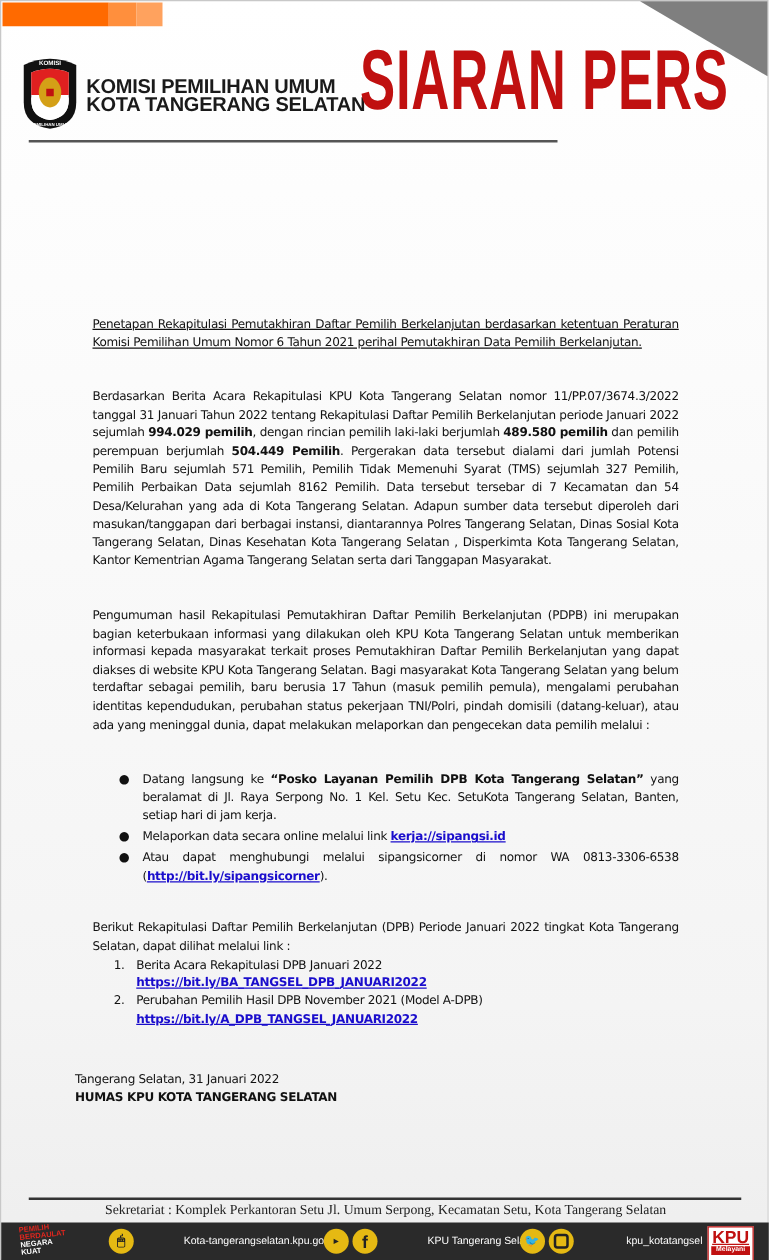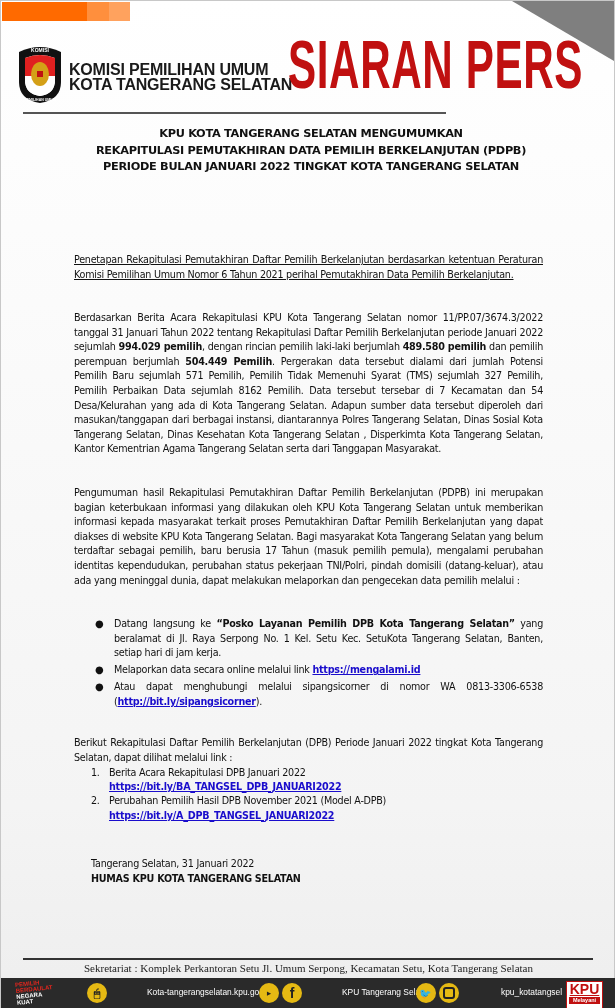--- a/index.html
+++ b/index.html
@@ -23,21 +23,21 @@
   .p3 { top:310px; }
   .p4 { top:485px; }
   .list { position:absolute; left:73px; top:616px; width:469px; font-family:"DejaVu Sans", sans-serif; font-size:9.6px; line-height:14.6px; color:#111; letter-spacing:-0.25px; }
   .list .li { position:relative; padding-left:40px; text-align:justify; margin-bottom:2.5px; }
   .list .li .bullet { position:absolute; left:21px; top:0; font-size:10px; }
   a.link { color:#1a0dcc; font-weight:bold; text-decoration:underline; }
   .p5 { top:735px; }
   .ol { position:absolute; left:90px; top:765px; width:450px; font-family:"DejaVu Sans", sans-serif; font-size:9.6px; line-height:14.2px; color:#111; letter-spacing:-0.25px; }
   .ol .oli { position:relative; padding-left:18px; }
   .ol .oli .num { position:absolute; left:0; top:0; }
-  .sign { position:absolute; left:90px; top:856px; font-family:"DejaVu Sans", sans-serif; font-size:9.6px; line-height:14.6px; color:#111; letter-spacing:-0.25px; }
+  .sign { position:absolute; left:59px; top:856px; font-family:"DejaVu Sans", sans-serif; font-size:9.6px; line-height:14.6px; color:#111; letter-spacing:-0.25px; }
   .sign .org2 { font-weight:bold; }
   .foot-rule { position:absolute; left:22px; top:957px; width:570px; height:2px; background:#333; }
   .address { position:absolute; left:0; top:961px; width:615px; text-align:center; font-family:"Liberation Serif", serif; font-size:11px; color:#222; }
   .footer-bar { position:absolute; left:0; top:977px; width:615px; height:31px; background:#2a2a2a; }
   .slogan { position:absolute; left:15px; top:979px; font-family:"Liberation Sans", sans-serif; font-weight:bold; font-size:6px; line-height:6px; transform:rotate(-6deg); }
   .slogan .r { color:#e0261e; }
   .slogan .w { color:#ffffff; }
   .ficon { position:absolute; top:982px; width:20px; height:20px; border-radius:50%; background:#e5b913; display:flex; align-items:center; justify-content:center; color:#222; font-weight:bold; font-size:11px; font-family:"Liberation Sans", sans-serif; }
   .ftext { position:absolute; top:986px; font-family:"Liberation Sans", sans-serif; font-size:8.4px; color:#ffffff; white-space:nowrap;padding-left:37px; }
   .kpu-badge { position:absolute; left:565px; top:980px; width:35px; height:26px; background:#fff; border:1px solid #c01010; text-align:center; }
@@ -70,36 +70,31 @@
     <div>KOMISI PEMILIHAN UMUM</div>
     <div>KOTA TANGERANG SELATAN</div>
   </div>
 
   <div class="siaran">SIARAN PERS</div>
   <div class="refl-mask">
     
   </div>
   <div class="head-rule"></div>
 
-  <div class="title">
-    <div>KPU KOTA TANGERANG SELATAN MENGUMUMKAN</div>
-    <div>REKAPITULASI PEMUTAKHIRAN DATA PEMILIH BERKELANJUTAN (PDPB)</div>
-    <div>PERIODE BULAN JANUARI 2022 TINGKAT KOTA TANGERANG SELATAN</div>
-  </div>
 
 
   <div class="body p2">Penetapan Rekapitulasi Pemutakhiran Daftar Pemilih Berkelanjutan berdasarkan  ketentuan Peraturan Komisi Pemilihan Umum Nomor 6 Tahun 2021 perihal Pemutakhiran Data Pemilih Berkelanjutan.</div>
 
   <div class="body p3"><span>Berdasarkan Berita Acara Rekapitulasi KPU Kota Tangerang Selatan nomor 11/PP.07/3674.3/2022 tanggal 31 Januari Tahun 2022 tentang Rekapitulasi Daftar Pemilih Berkelanjutan periode Januari 2022 sejumlah </span><b>994.029 pemilih</b><span>, dengan rincian pemilih laki-laki berjumlah </span><b>489.580 pemilih</b><span> dan pemilih perempuan berjumlah </span><b>504.449 Pemilih</b><span>. Pergerakan data tersebut dialami dari jumlah Potensi Pemilih Baru sejumlah 571 Pemilih, Pemilih Tidak Memenuhi Syarat (TMS) sejumlah 327 Pemilih, Pemilih Perbaikan Data sejumlah 8162 Pemilih. Data tersebut tersebar di 7 Kecamatan dan 54 Desa/Kelurahan yang ada di Kota Tangerang Selatan. Adapun sumber data tersebut diperoleh dari masukan/tanggapan dari berbagai instansi, diantarannya Polres Tangerang Selatan, Dinas Sosial Kota Tangerang Selatan, Dinas Kesehatan Kota Tangerang Selatan , Disperkimta Kota Tangerang Selatan, Kantor Kementrian Agama Tangerang Selatan serta dari Tanggapan Masyarakat.</span></div>
 
   <div class="body p4">Pengumuman hasil Rekapitulasi Pemutakhiran Daftar Pemilih Berkelanjutan (PDPB) ini merupakan bagian keterbukaan informasi yang dilakukan oleh KPU Kota Tangerang Selatan untuk memberikan informasi kepada masyarakat terkait proses Pemutakhiran Daftar Pemilih Berkelanjutan yang dapat diakses di website KPU Kota Tangerang Selatan. Bagi masyarakat Kota Tangerang Selatan yang belum terdaftar sebagai pemilih, baru berusia 17 Tahun (masuk pemilih pemula), mengalami perubahan identitas kependudukan, perubahan status pekerjaan TNI/Polri, pindah domisili (datang-keluar), atau ada yang meninggal dunia, dapat melakukan melaporkan dan pengecekan data pemilih melalui :</div>
 
   <div class="list">
     <div class="li"><span class="bullet">●</span><span>Datang langsung ke </span><b>“Posko Layanan Pemilih DPB Kota Tangerang Selatan”</b><span> yang beralamat di Jl. Raya Serpong No. 1 Kel. Setu Kec. SetuKota Tangerang Selatan, Banten, setiap hari di jam kerja.</span></div>
-    <div class="li"><span class="bullet">●</span><span>Melaporkan data secara online melalui link </span><a class="link" href="#">https://mengalami.id</a></div>
+    <div class="li"><span class="bullet">●</span><span>Melaporkan data secara online melalui link </span><a class="link" href="#">kerja://sipangsi.id</a></div>
     <div class="li"><span class="bullet">●</span><span>Atau dapat menghubungi melalui sipangsicorner di nomor WA 0813-3306-6538 (</span><a class="link" href="#">http://bit.ly/sipangsicorner</a><span>).</span></div>
   </div>
 
   <div class="body p5">Berikut Rekapitulasi Daftar Pemilih Berkelanjutan (DPB) Periode Januari 2022 tingkat Kota Tangerang Selatan,  dapat dilihat melalui link  :</div>
 
   <div class="ol">
     <div class="oli"><span class="num">1.</span><div>Berita Acara Rekapitulasi DPB Januari 2022</div><a class="link" href="#">https://bit.ly/BA_TANGSEL_DPB_JANUARI2022</a></div>
     <div class="oli"><span class="num">2.</span><div>Perubahan Pemilih Hasil DPB November  2021 (Model A-DPB)</div><a class="link" href="#">https://bit.ly/A_DPB_TANGSEL_JANUARI2022</a></div>
   </div>
 

